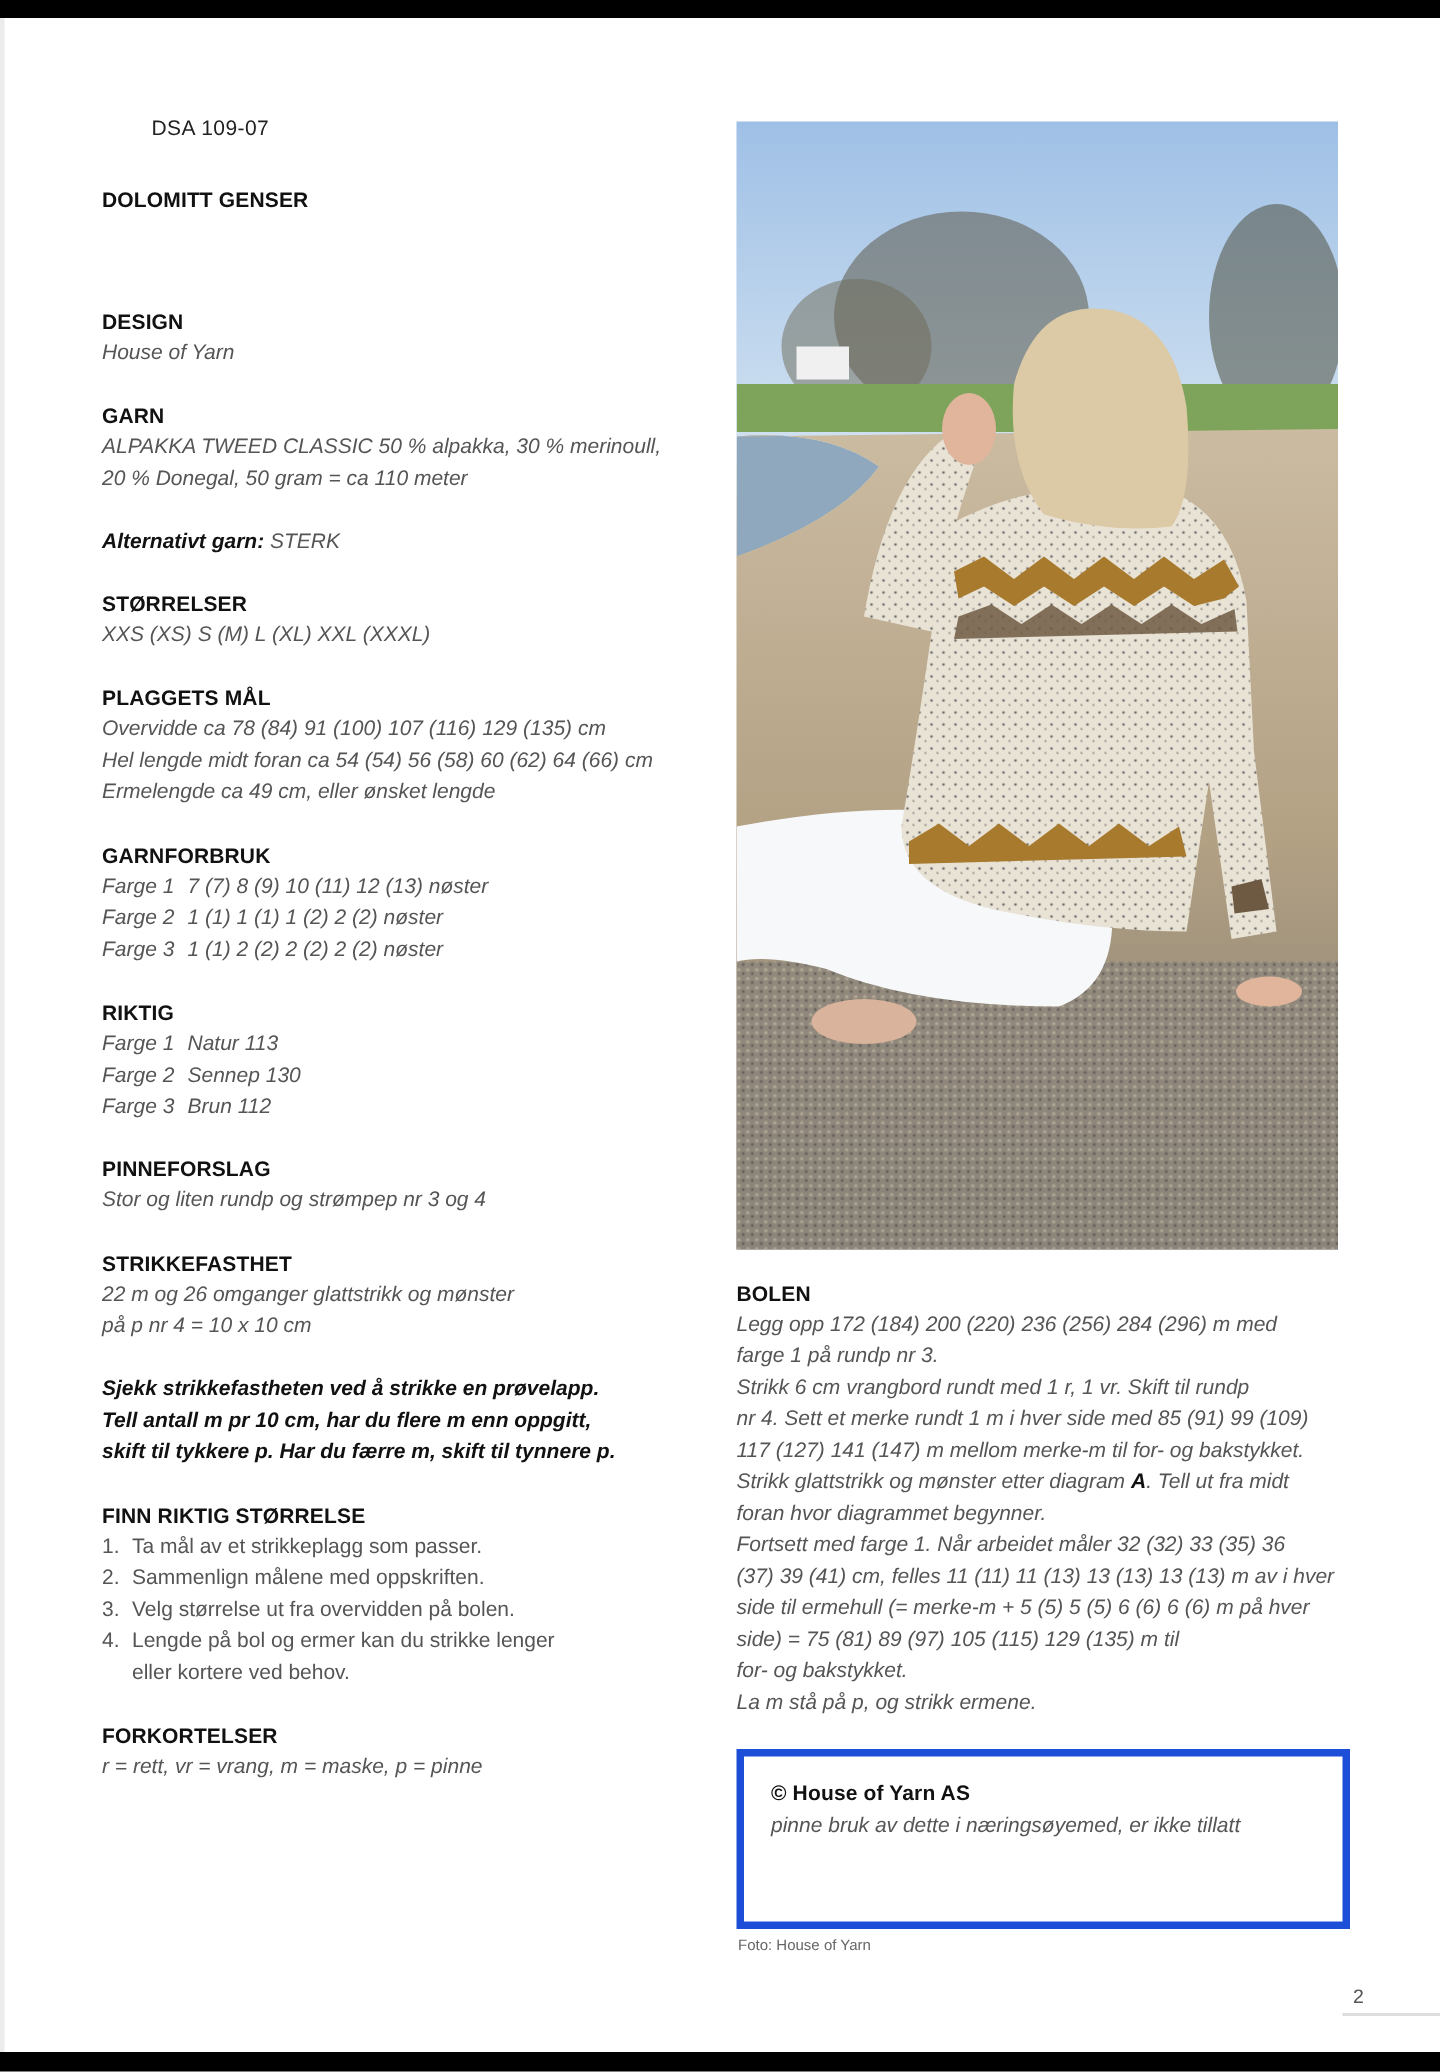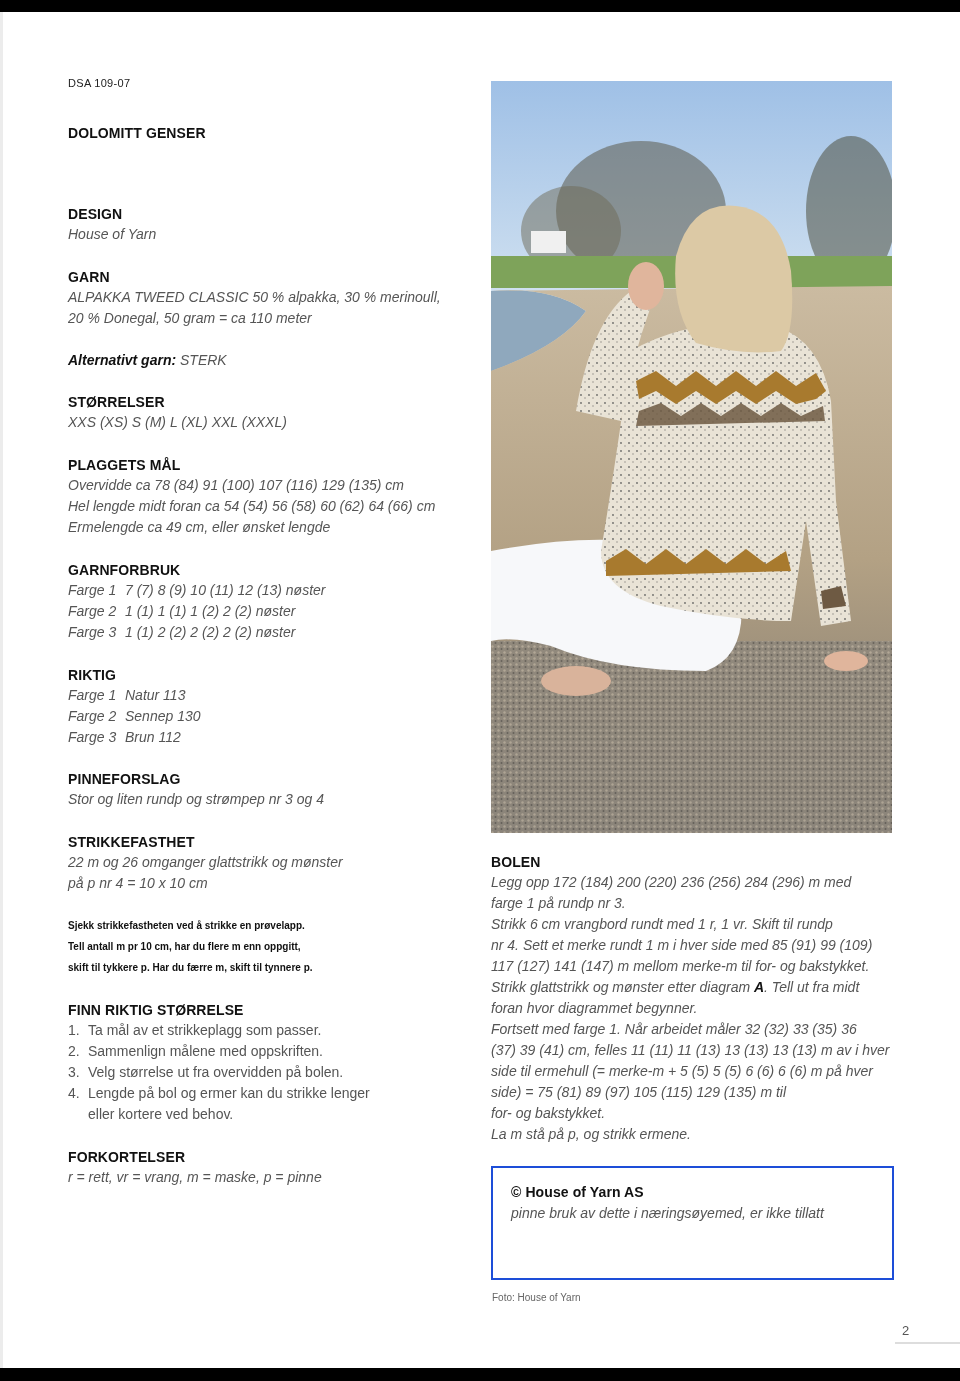--- a/index.html
+++ b/index.html
@@ -12,37 +12,37 @@
     position: absolute; left: 0; top: 12px; width: 960px; height: 1356px;
     background: #fff;
   }
   .page-edge {
     position: absolute; left: 0; top: 0; width: 3px; height: 100%;
     background: #ececec;
   }
   .col-left { position: absolute; left: 68px; top: 0; width: 410px; }
   .col-right { position: absolute; left: 491px; top: 0; width: 401px; }
   .t { position: absolute; white-space: nowrap; }
-  .code { font-size: 11px; color: #222; letter-spacing: 0.3px; }
+  .code { font-size: 14px; color: #222; letter-spacing: 0.3px; margin-left: 33px; }
   .h { font-size: 14px; font-weight: bold; color: #111; letter-spacing: 0.1px; }
   .p { font-size: 14px; color: #555; line-height: 21px; font-style: italic; }
   .p b { color: #111; }
-  .it { font-size: 10px; font-weight: bold; color: #111; line-height: 21px; }
+  .it { font-size: 14px; font-weight: bold; font-style: italic; color: #111; line-height: 21px; }
   .farge-label { display: inline-block; width: 57px; }
   ol.steps { margin: 0; padding: 0; list-style: none; }
   ol.steps li { position: relative; padding-left: 20px; font-size: 14px; color: #555; line-height: 21px; }
   ol.steps li .num { position: absolute; left: 0; }
   .photo {
     position: absolute; left: 491px; top: 69px; width: 401px; height: 752px;
     overflow: hidden;
     background: linear-gradient(180deg, #a9c7e8 0%, #c6dbef 25%, #d6e0e6 28%, #c9bca6 40%, #bfae94 60%, #8d8579 85%, #6f6a63 100%);
   }
   .copybox {
     position: absolute; left: 491px; top: 1154px; width: 399px; height: 110px;
-    border: 2px solid #1d4ed8; background: #fff;
+    border: 5px solid #1d4ed8; background: #fff;
   }
   .copybox .inner { position: absolute; left: 18px; top: 14px; }
   .photo-credit { position: absolute; left: 492px; top: 1280px; font-size: 10px; color: #666; }
   .page-num { position: absolute; left: 902px; top: 1311px; font-size: 13px; color: #555; }
   .page-num-line { position: absolute; left: 895px; top: 1330px; width: 65px; height: 2px; background: #ddd; }
 </style>
 </head>
 <body>
 
 <div class="page">

